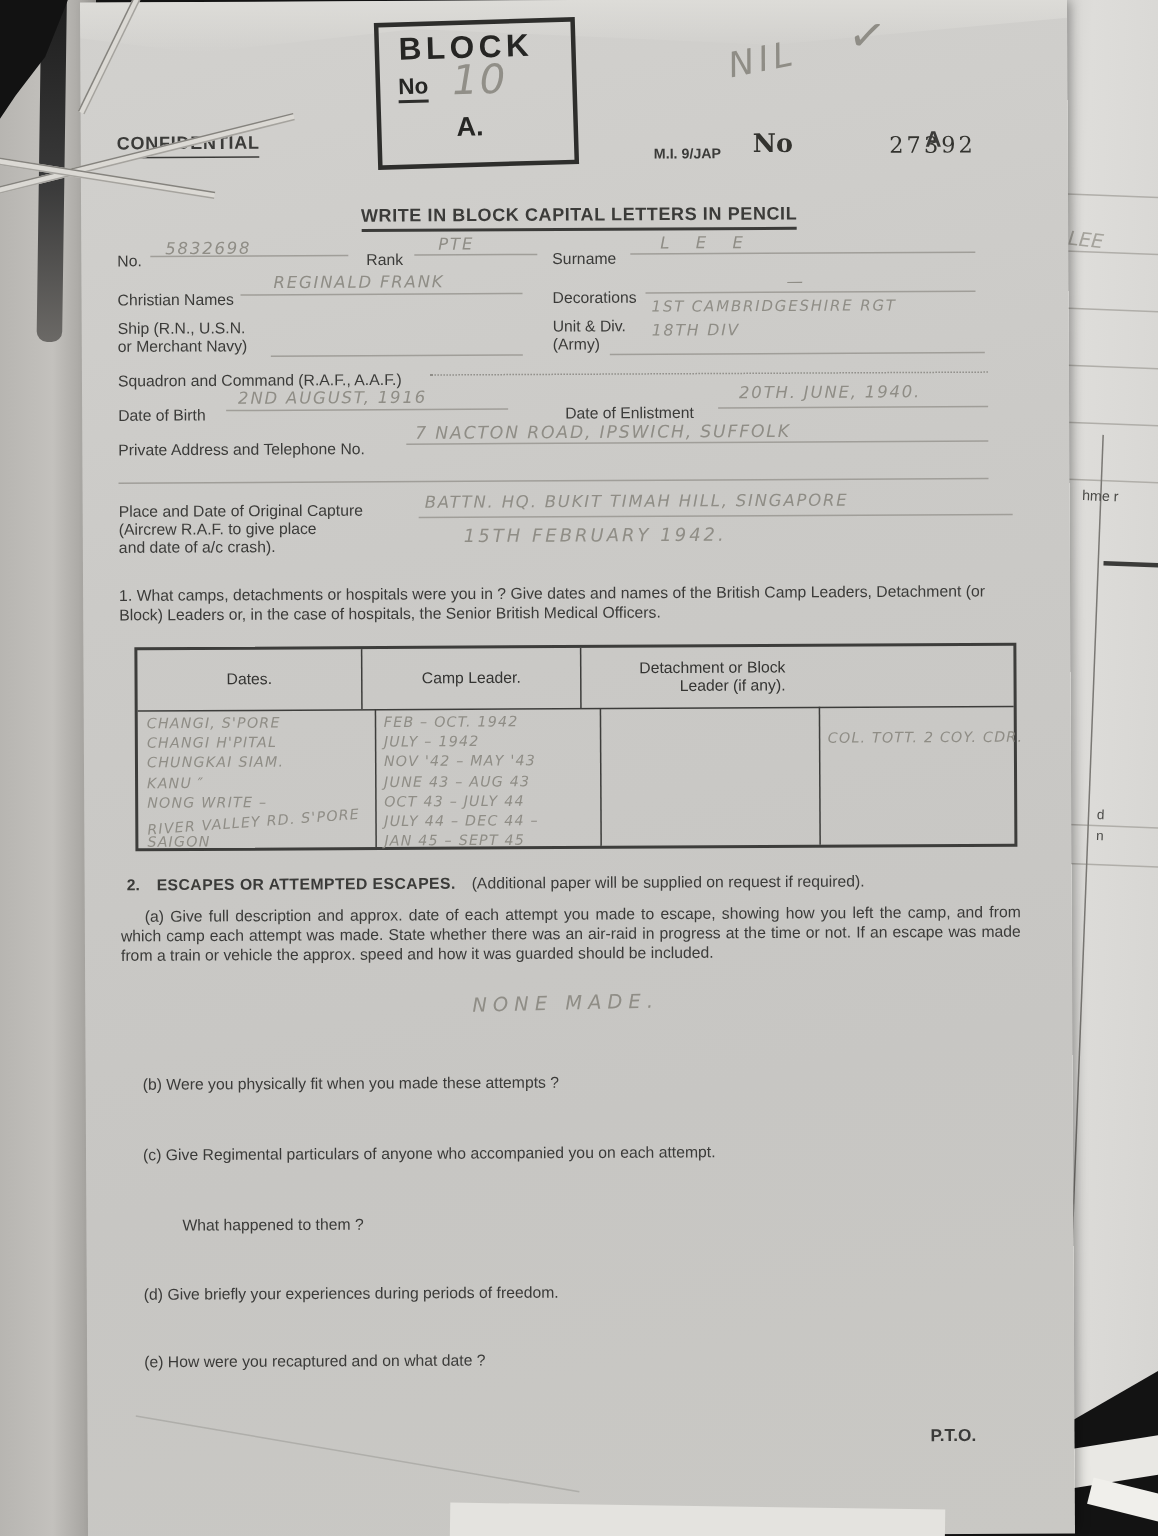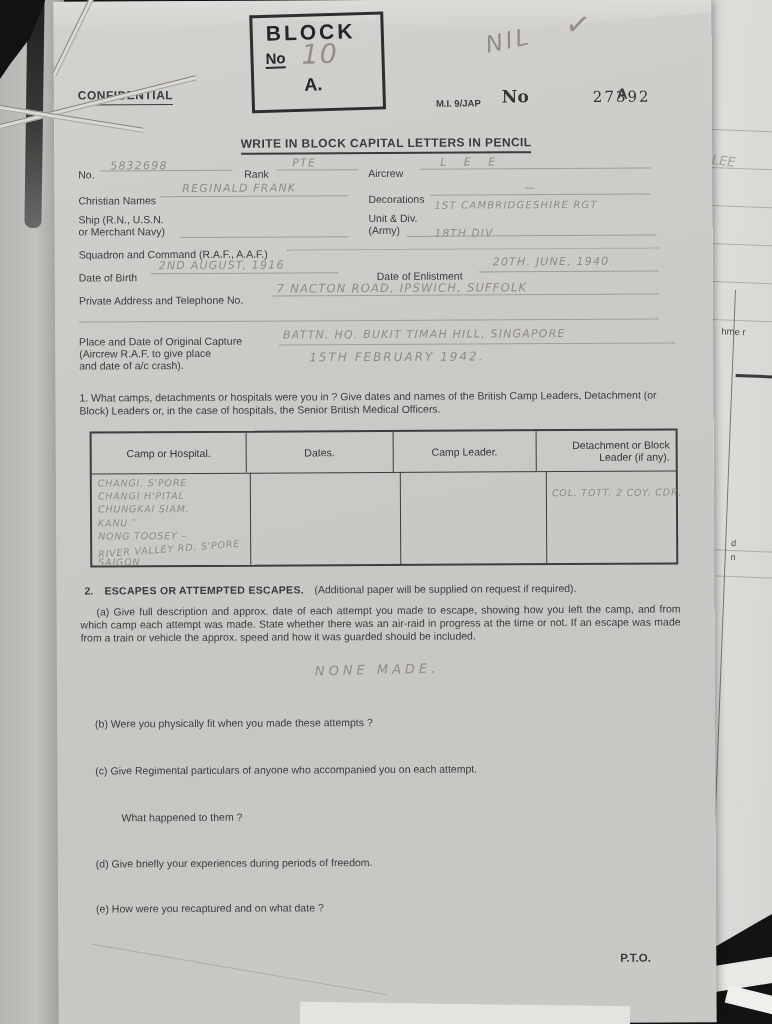--- a/index.html
+++ b/index.html
@@ -130,38 +130,38 @@
   <div class="p b" style="left:120px;top:137px;width:424px;text-align:center;font-size:12px;letter-spacing:.4px;">
     <span class="underl" style="border-bottom-width:2px;">WRITE IN BLOCK CAPITAL LETTERS IN PENCIL</span>
   </div>
 
   <span class="p" style="left:24px;top:167px;">No.</span>
   <div class="fline" style="left:46px;top:155px;width:132px;"></div>
   <span class="hw" style="left:56px;top:158px;">5832698</span>
   <span class="p" style="left:190px;top:167px;">Rank</span>
   <div class="fline" style="left:222px;top:155px;width:82px;"></div>
   <span class="hw" style="left:238px;top:156px;">PTE</span>
-  <span class="p" style="left:314px;top:167px;">Aircrew</span>
+  <span class="p" style="left:314px;top:167px;">Surname</span>
   <div class="fline" style="left:366px;top:155px;width:230px;"></div>
   <span class="hw" style="left:386px;top:156px;letter-spacing:7px;">L E E</span>
 
   <span class="p" style="left:24px;top:193px;">Christian Names</span>
   <div class="fline" style="left:106px;top:181px;width:188px;"></div>
   <span class="hw" style="left:128px;top:181px;">REGINALD  FRANK</span>
   <span class="p" style="left:314px;top:193px;">Decorations</span>
   <div class="fline" style="left:376px;top:181px;width:220px;"></div>
   <span class="hw" style="left:470px;top:182px;">—</span>
 
   <span class="p" style="left:24px;top:212px;">Ship (R.N., U.S.N.</span>
   <span class="p" style="left:24px;top:224px;">or Merchant Navy)</span>
   <div class="fline" style="left:126px;top:222px;width:168px;"></div>
   <span class="p" style="left:314px;top:212px;">Unit &amp; Div.</span>
   <span class="p" style="left:314px;top:224px;">(Army)</span>
   <span class="hw" style="left:380px;top:200px;font-size:10px;">1ST CAMBRIDGESHIRE RGT</span>
-  <span class="hw" style="left:380px;top:215px;font-size:10.5px;margin-top:12px;">18TH DIV</span>
+  <span class="hw" style="left:380px;top:215px;font-size:10.5px;">18TH DIV</span>
   <div class="fline" style="left:352px;top:222px;width:250px;"></div>
 
   <span class="p" style="left:24px;top:247px;">Squadron and Command (R.A.F., A.A.F.)</span>
   <div class="dotline" style="left:232px;top:235px;width:372px;"></div>
 
   <span class="p" style="left:24px;top:270px;">Date of Birth</span>
   <div class="fline" style="left:96px;top:258px;width:188px;"></div>
   <span class="hw" style="left:104px;top:258px;">2ND AUGUST, 1916</span>
   <span class="p" style="left:322px;top:270px;">Date of Enlistment</span>
   <div class="fline" style="left:424px;top:258px;width:180px;"></div>
@@ -177,37 +177,45 @@
   <span class="p" style="left:24px;top:346px;">(Aircrew R.A.F. to give place</span>
   <span class="p" style="left:24px;top:358px;">and date of a/c crash).</span>
   <span class="hw" style="left:228px;top:328px;font-size:11px;">BATTN. HQ.  BUKIT TIMAH HILL, SINGAPORE</span>
   <div class="fline" style="left:224px;top:330px;width:396px;"></div>
   <span class="hw" style="left:254px;top:350px;font-size:12px;letter-spacing:2px;text-align:center;">15TH  FEBRUARY  1942.</span>
 
   <div class="p" style="left:24px;top:390px;width:598px;">1.   What camps, detachments or hospitals were you in ?   Give dates and names of the British Camp Leaders, Detachment (or Block) Leaders or, in the case of hospitals, the Senior British Medical Officers.</div>
 
   <div class="ctable">
     <div class="hrow">
-      <div class="hcell" style="width:158px;">Camp or Hospital.</div>
       <div class="hcell" style="width:150px;">Dates.</div>
       <div class="hcell" style="width:146px;">Camp Leader.</div>
       <div class="hcell" style="width:142px;text-align:right;">Detachment or Block Leader (if any).</div>
     </div>
     <div class="vsep" style="left:158px;"></div>
     <div class="vsep" style="left:308px;"></div>
     <div class="vsep" style="left:454px;"></div>
 
     <div class="hwcol" style="left:6px;">
       <div class="ln">CHANGI, S'PORE</div>
       <div class="ln">CHANGI H'PITAL</div>
       <div class="ln">CHUNGKAI SIAM.</div>
       <div class="ln">KANU ″</div>
-      <div class="ln">NONG TOOSEY –</div>
+      <div class="ln">NONG WRITE –</div>
       <div class="ln" style="transform:rotate(-4deg);">RIVER VALLEY RD. S'PORE</div>
       <div class="ln">SAIGON</div>
+    </div>
+    <div class="hwcol" style="left:164px;">
+      <div class="ln">FEB – OCT. 1942</div>
+      <div class="ln">JULY – 1942</div>
+      <div class="ln">NOV '42 – MAY '43</div>
+      <div class="ln">JUNE 43 – AUG 43</div>
+      <div class="ln">OCT 43 – JULY 44</div>
+      <div class="ln">JULY 44 – DEC 44 –</div>
+      <div class="ln">JAN 45 – SEPT 45</div>
     </div>
     <div class="hwcol" style="left:460px;top:56px;">
       <div class="ln">COL. TOTT.  2 COY. CDR.</div>
     </div>
   </div>
 
   <span class="p b" style="left:28px;top:583px;">2.</span>
   <span class="p b" style="left:48px;top:583px;letter-spacing:.3px;">ESCAPES OR ATTEMPTED ESCAPES.</span>
   <span class="p" style="left:258px;top:583px;">(Additional paper will be supplied on request if required).</span>
 

